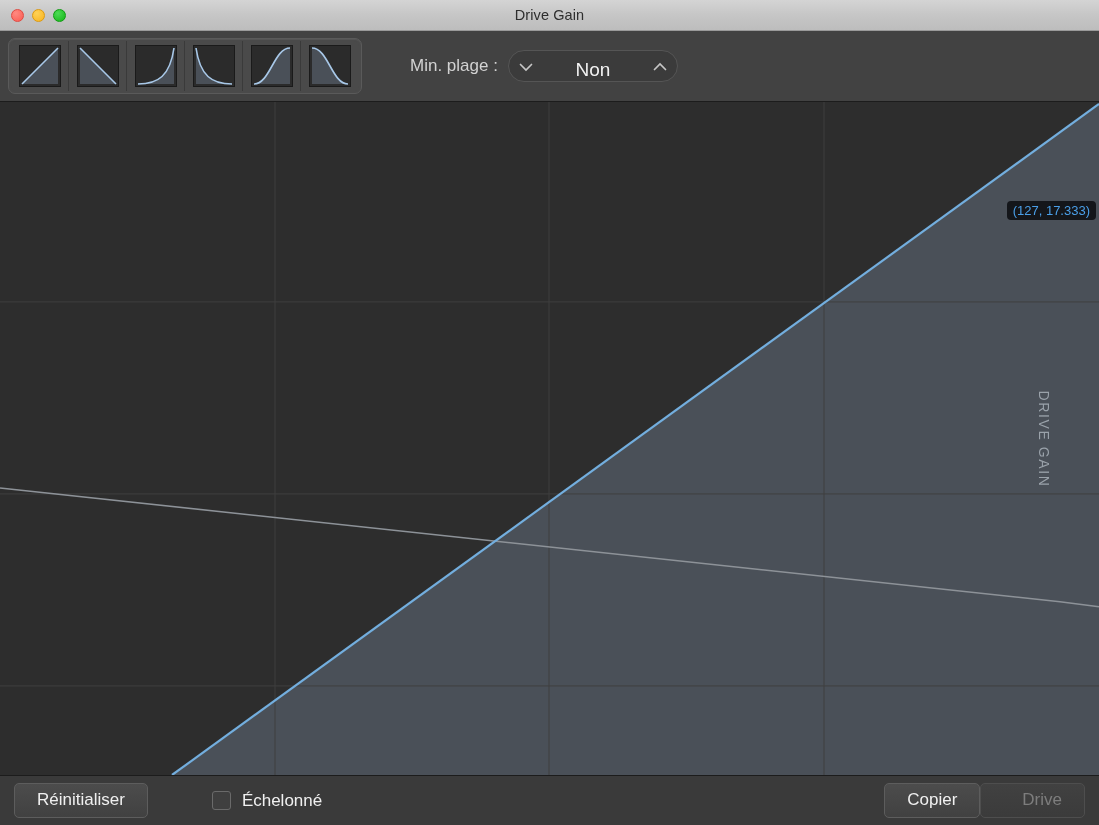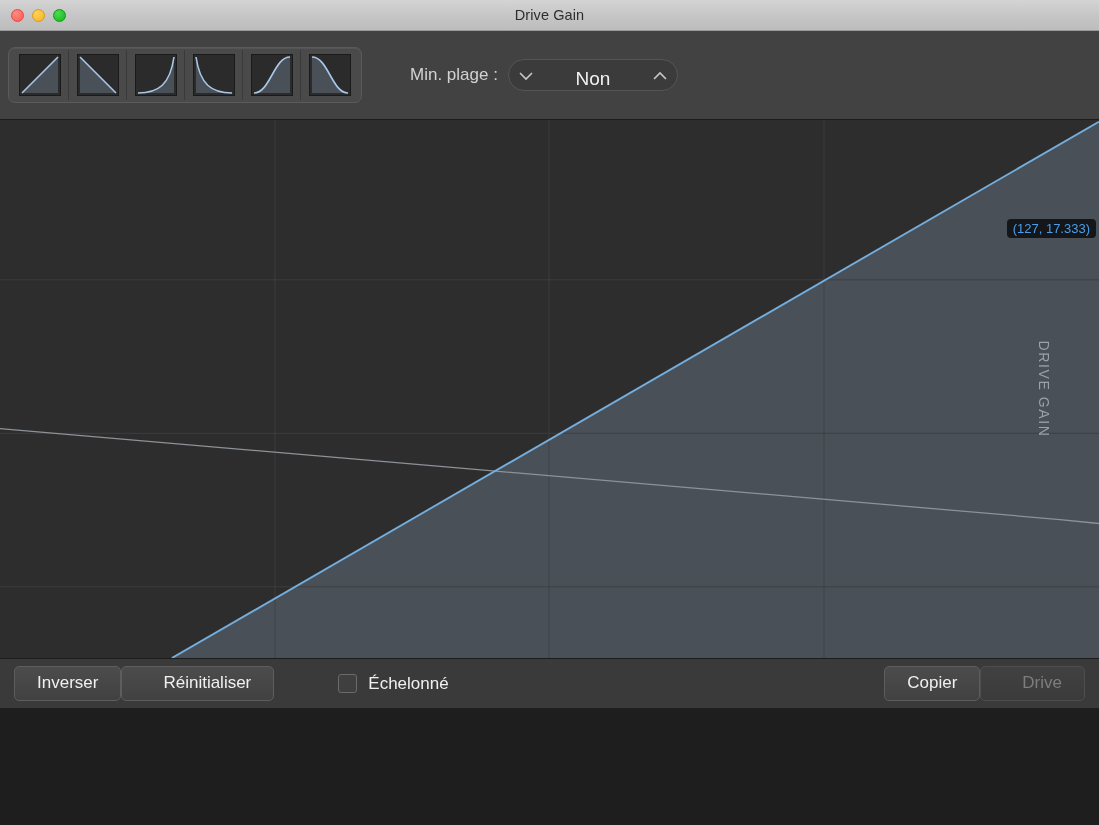--- a/index.html
+++ b/index.html
@@ -9,21 +9,21 @@
   }
   body {
     width: 1099px;
     height: 825px;
     font-family: "Liberation Sans", sans-serif;
     overflow: hidden;
   }
   .window {
     position: relative;
     width: 1099px;
-    height: 708px;
+    height: 825px;
     background: #333333;
     display: flex;
     flex-direction: column;
     overflow: hidden;
   }
 
   
   .titlebar {
     position: relative;
     height: 30px;
@@ -58,21 +58,21 @@
     pointer-events: none;
   }
 
   
   .toolbar {
     flex: 0 0 64px;
     background: #424242;
     border-bottom: 1px solid #1c1c1c;
     display: flex;
     align-items: center;
-    padding: 16px 8px;
+    padding: 7px 8px;
     box-sizing: border-box;
     position: relative;
   }
   .preset-group {
     display: flex;
     background: #4a4a4a;
     border: 1px solid #5a5a5a;
     border-radius: 7px;
     padding: 2px;
     box-shadow: inset 0 1px 0 rgba(255,255,255,0.06);
@@ -353,21 +353,20 @@
       <path d="M0 390 L1060 505 L1099 510" stroke="#8d9298" stroke-width="1.6" fill="none"></path>
 
       <path d="M172 680 L1099 2" stroke="#73aede" stroke-width="2.2" fill="none"></path>
     </svg>
 
     <div class="axis-label">DRIVE GAIN</div>
     <div class="tooltip">(127, 17.333)</div>
   </div>
 
   <div class="bottombar">
-    <button class="btn">Inverser</button>
     <button class="btn">Réinitialiser</button>
 
     <div class="check-group">
       <span class="checkbox"></span>
       <span class="check-label">Échelonné</span>
     </div>
 
     <div class="spacer"></div>
 
     <button class="btn">Copier</button>

